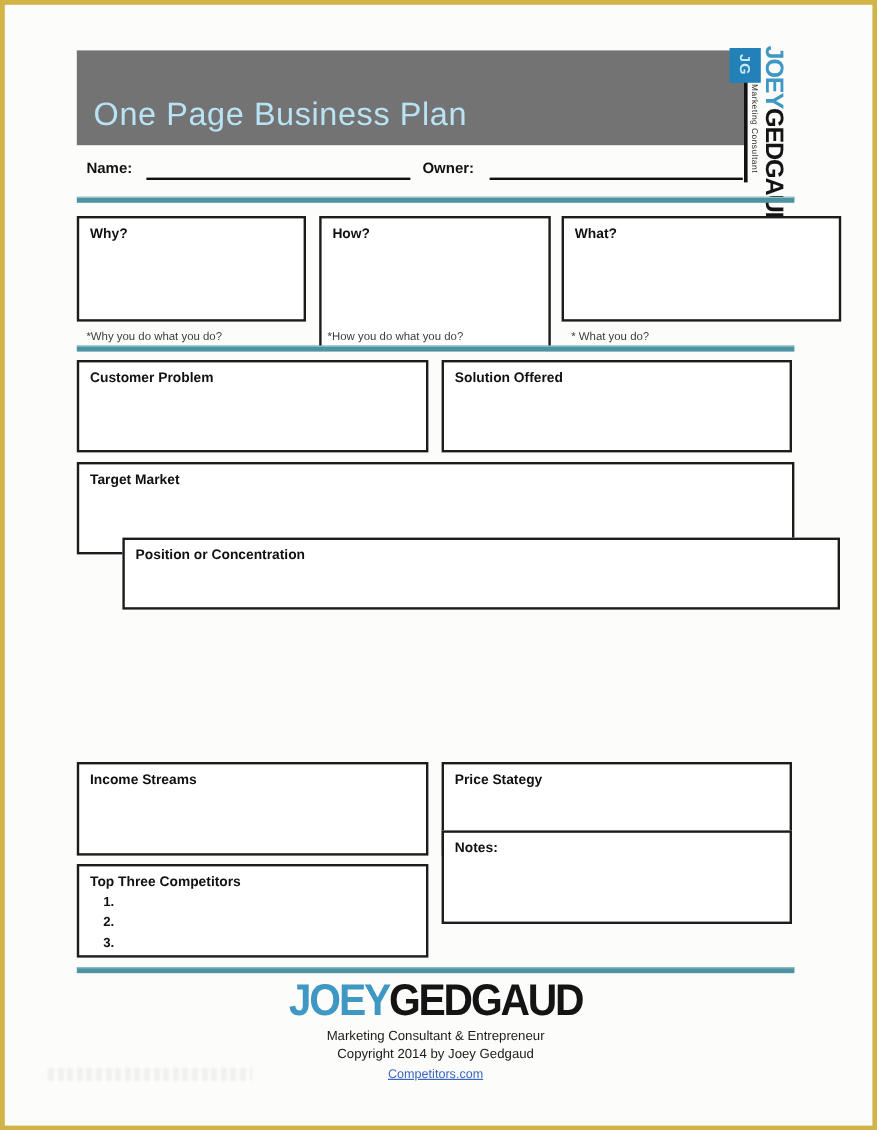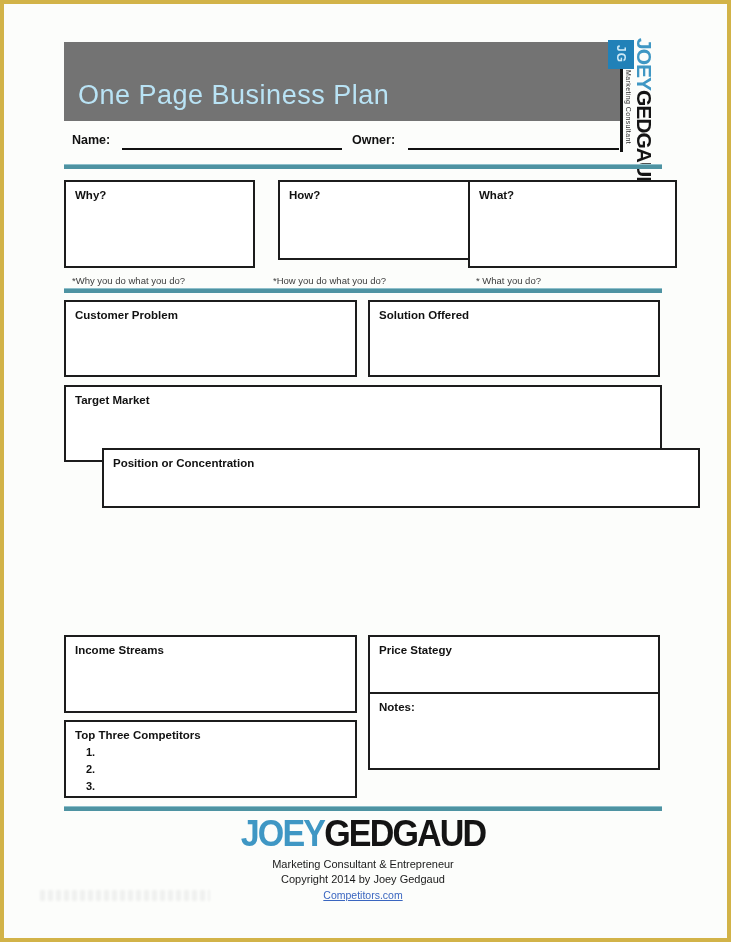--- a/index.html
+++ b/index.html
@@ -37,22 +37,22 @@
   .rule-1 { top:160px; }
   .rule-2 { top:284px; }
   .rule-3 { top:802px; }
 
   
   .box { background:#fff; border:2px solid #1c1c1c; }
   .box .box-label { position:absolute; left:9px; top:7px; font-size:11.5px; font-weight:bold; color:#111; }
   .box .fill { position:absolute; left:0; right:0; top:24px; bottom:0; cursor:text; }
 
   .why-box  { left:60px;  top:176px; width:191px; height:88px; }
-  .how-box  { left:274px; top:176px; width:193px; height:80px; }
-  .what-box { left:464px; top:176px; width:209px; height:88px; }
+  .how-box  { left:262px; top:176px; width:193px; height:112px; }
+  .what-box { left:464px; top:176px; width:233px; height:88px; }
 
   .footnote { top:271px; font-size:9.5px; color:#3c3c3c; }
   .fn-why  { left:68px; }
   .fn-how  { left:269px; }
   .fn-what { left:472px; }
 
   .cp-box   { left:60px;  top:296px; width:293px; height:77px; }
   .so-box   { left:364px; top:296px; width:292px; height:77px; }
   .tm-box   { left:60px;  top:381px; width:598px; height:77px; }
   .pos-box  { left:60px;  top:444px; width:598px; height:60px;margin-left:38px; }

